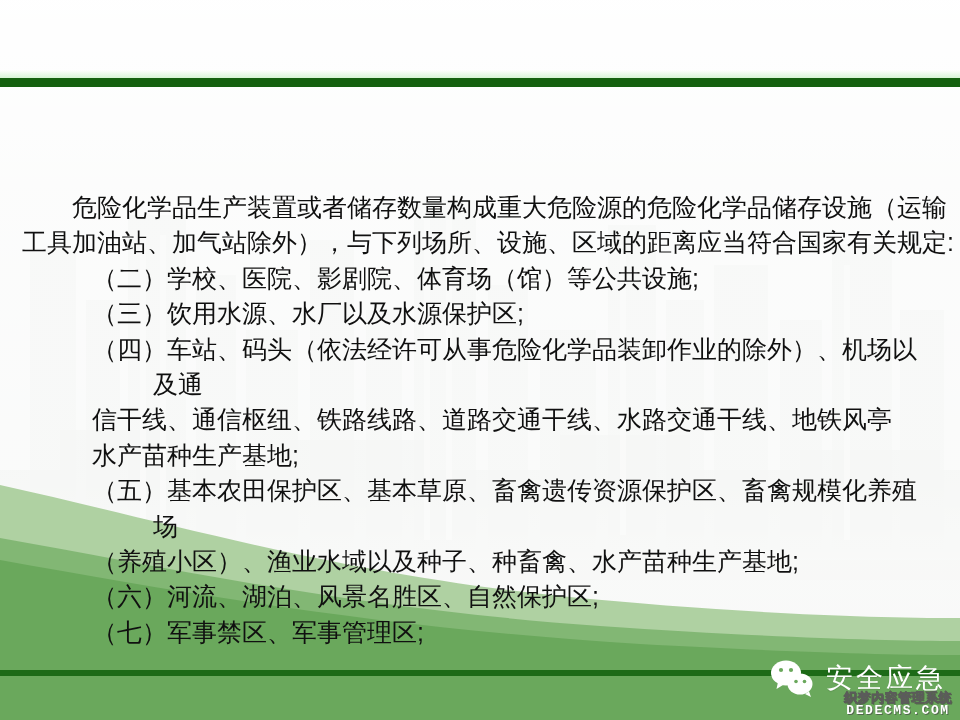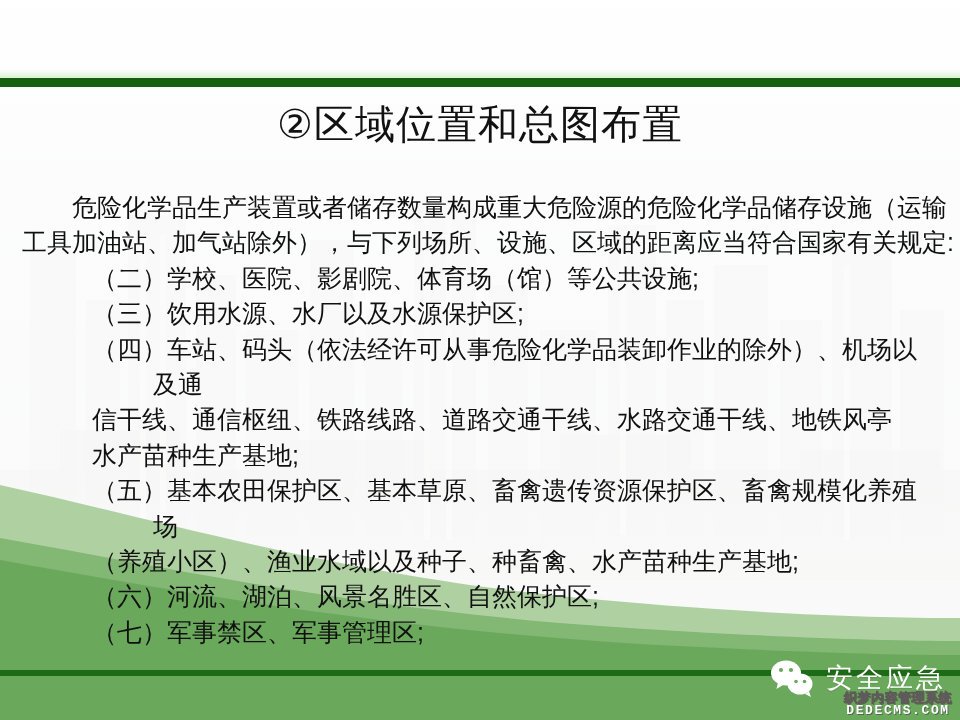--- a/index.html
+++ b/index.html
@@ -159,21 +159,21 @@
     position: absolute;
     right: 8px;
     bottom: 2px;
     z-index: 9;
     text-align: center;
     line-height: 1.05;
   }
   .dede-cn {
     font-size: 13px;
     font-weight: bold;
-    color: #ef4444;
+    color: #4d7c0f;
     letter-spacing: 0.5px;
     -webkit-text-stroke: 0.6px #5b5b5b;
     text-shadow: 1px 1px 0 rgba(70,70,70,0.65);
   }
   .dede-en {
     font-size: 13px;
     font-weight: bold;
     color: #ffffff;
     letter-spacing: 1.6px;
     font-family: "Liberation Mono", "DejaVu Sans Mono", monospace;
@@ -238,21 +238,20 @@
     <path d="M0,485 C160,520 330,572 560,596 C720,612 860,618 960,618 L960,720 L0,720 Z" fill="#a8cd9a" opacity="0.92"></path>
     <path d="M0,538 C170,568 350,608 600,626 C760,637 880,641 960,641 L960,720 L0,720 Z" fill="#7fb572" opacity="0.95"></path>
     <path d="M0,560 C180,592 380,628 640,644 C790,652 890,655 960,655 L960,720 L0,720 Z" fill="#6aa85c"></path>
   </svg>
 
   <div class="top-rule-glow"></div>
   <div class="top-rule"></div>
 
   <div class="bottom-rule"></div>
 
-  <div class="title">②区域位置和总图布置</div>
 
   <div class="body-text">
     <div class="ln indent-1">危险化学品生产装置或者储存数量构成重大危险源的危险化学品储存设施（运输</div>
     <div class="ln">工具加油站、加气站除外），与下列场所、设施、区域的距离应当符合国家有关规定:</div>
 
 
     <div class="item"><span>（二）</span><span>学校、医院、影剧院、体育场（馆）等公共设施;</span></div>
 
     <div class="item"><span>（三）</span><span>饮用水源、水厂以及水源保护区;</span></div>
 

